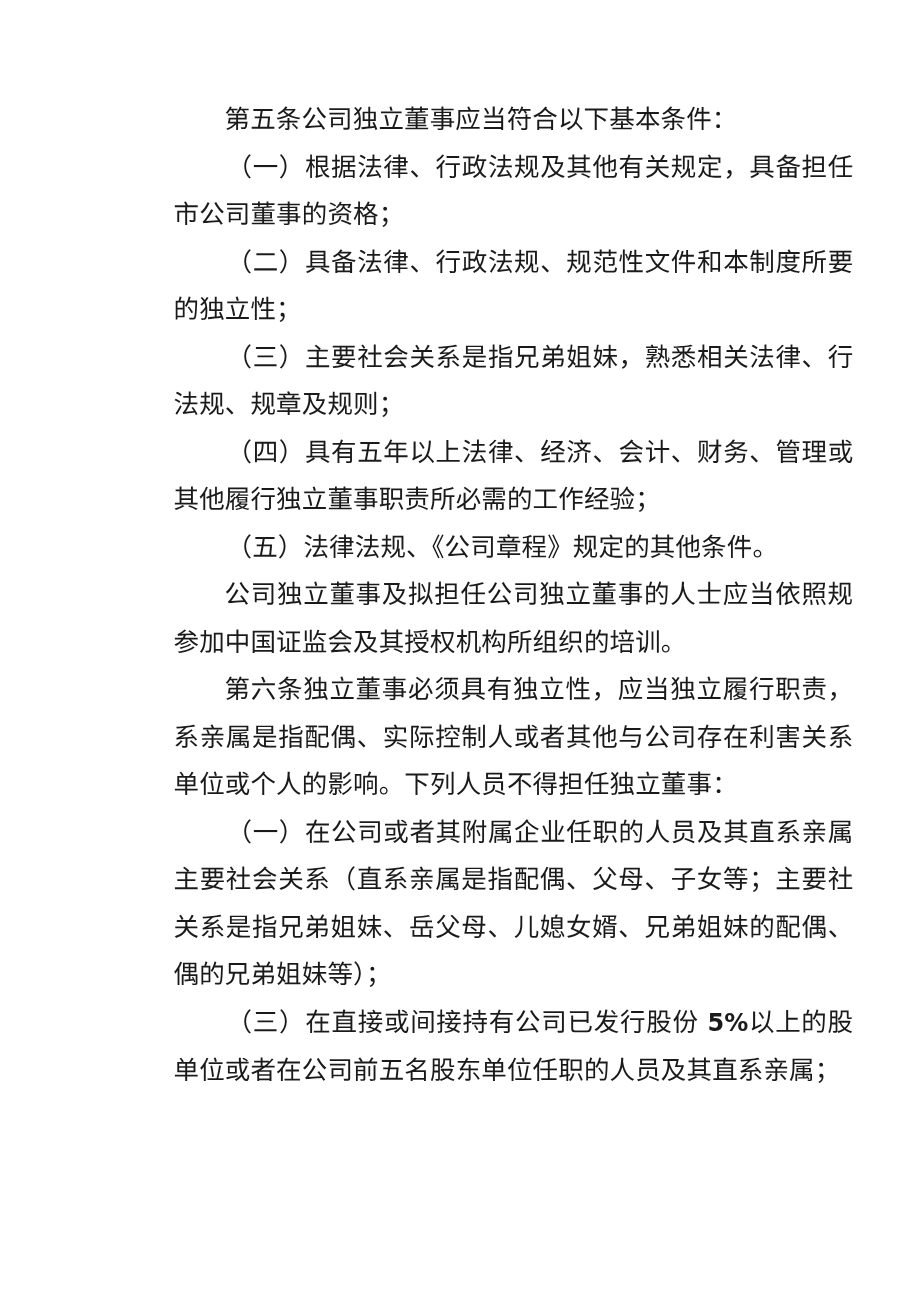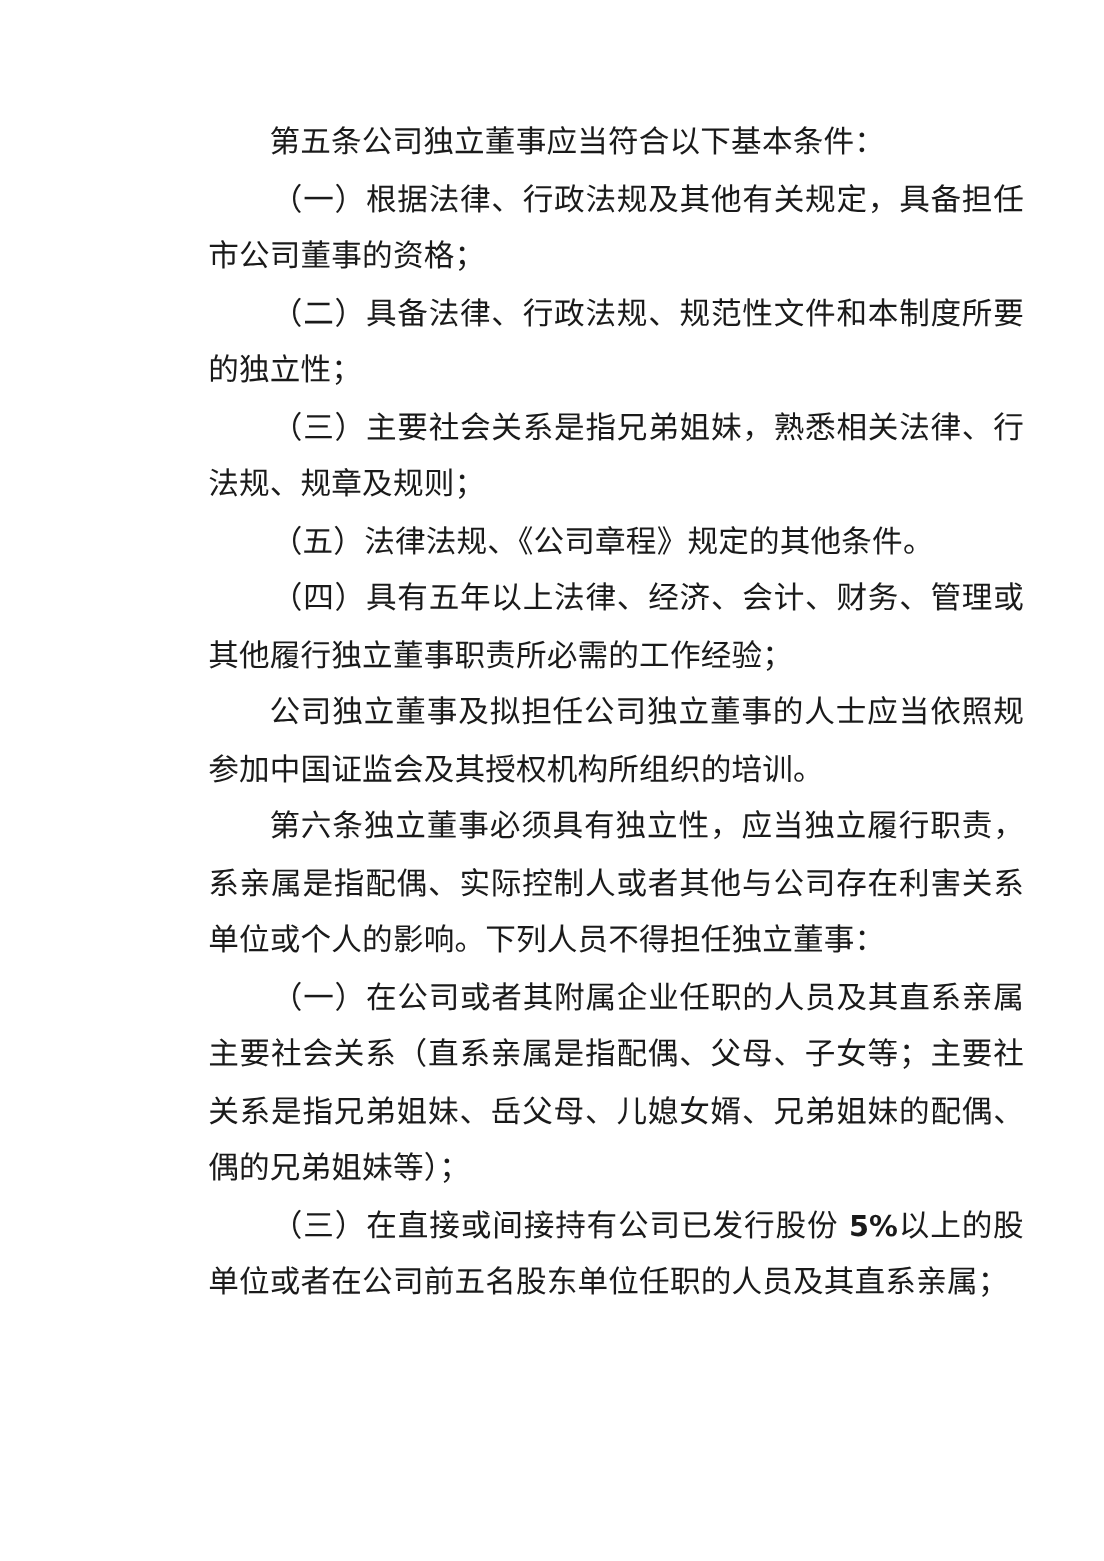--- a/index.html
+++ b/index.html
@@ -63,23 +63,23 @@
   <div class="doc-body">
 
     <p class="para indent-2">第五条公司独立董事应当符合以下基本条件：</p>
 
     <p class="para indent-item">（一）根据法律、行政法规及其他有关规定，具备担任上市公司董事的资格；</p>
 
     <p class="para indent-item">（二）具备法律、行政法规、规范性文件和本制度所要求的独立性；</p>
 
     <p class="para indent-item">（三）主要社会关系是指兄弟姐妹，熟悉相关法律、行政法规、规章及规则；</p>
 
+    <p class="para indent-item">（四）具有五年以上法律、经济、会计、财务、管理或者其他履行独立董事职责所必需的工作经验；</p>
+
     <p class="para indent-item">（五）法律法规、《公司章程》规定的其他条件。</p>
-
-    <p class="para indent-item">（四）具有五年以上法律、经济、会计、财务、管理或者其他履行独立董事职责所必需的工作经验；</p>
 
     <p class="para indent-2">公司独立董事及拟担任公司独立董事的人士应当依照规定参加中国证监会及其授权机构所组织的培训。</p>
 
     <p class="para indent-2">第六条独立董事必须具有独立性，应当独立履行职责，直系亲属是指配偶、实际控制人或者其他与公司存在利害关系的单位或个人的影响。下列人员不得担任独立董事：</p>
 
     <p class="para indent-item">（一）在公司或者其附属企业任职的人员及其直系亲属、主要社会关系（直系亲属是指配偶、父母、子女等；主要社会关系是指兄弟姐妹、岳父母、儿媳女婿、兄弟姐妹的配偶、配偶的兄弟姐妹等）；</p>
 
 
     <p class="para indent-item"><span>（三）在直接或间接持有公司已发行股份 </span><span class="pct">5%</span><span>以上的股东单位或者在公司前五名股东单位任职的人员及其直系亲属；</span></p>
 

